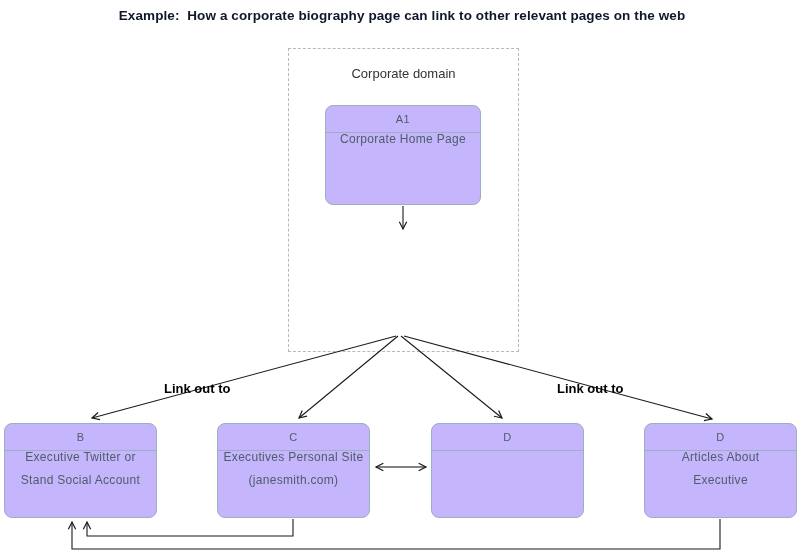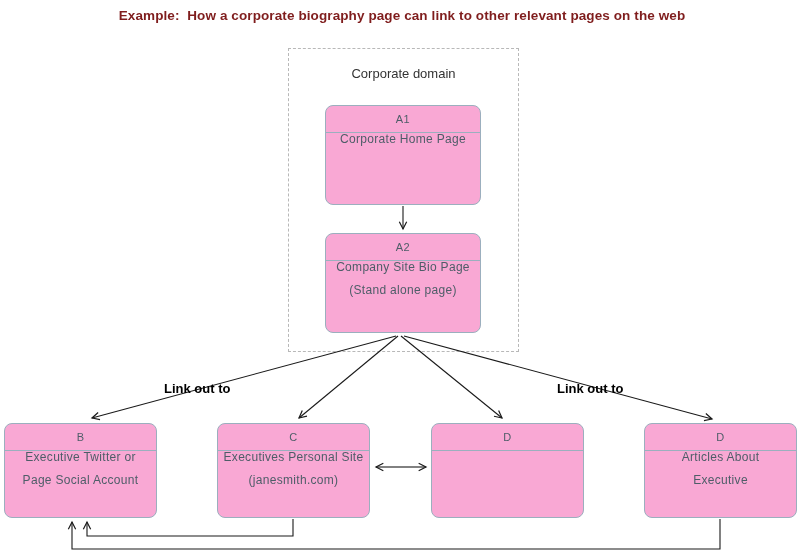--- a/index.html
+++ b/index.html
@@ -3,33 +3,33 @@
 <meta charset="utf-8">
 <style>
   html, body { margin: 0; padding: 0; background: #ffffff; }
   body {
     width: 804px; height: 556px; position: relative; overflow: hidden;
     font-family: "Liberation Sans", sans-serif;
   }
   .stage { position: absolute; left: 0; top: 0; width: 804px; height: 556px; }
   .title {
     position: absolute; top: 8px; left: 0; width: 100%;
-    text-align: center; font-size: 13.5px; font-weight: bold; color: #7f1d1d;
+    text-align: center; font-size: 13.5px; font-weight: bold; color: #0f172a;
     letter-spacing: 0.1px;
   }
   .domain-box {
     position: absolute; left: 288px; top: 48px; width: 231px; height: 304px;
     border: 1px dashed #b8b8b8; box-sizing: border-box;
   }
   .domain-label {
     position: absolute; left: 288px; top: 66px; width: 231px;
     text-align: center; font-size: 13px; color: #333;
   }
   .node {
-    position: absolute; background: #f9a8d4; border: 1px solid #9bafbe;
+    position: absolute; background: #c4b5fd; border: 1px solid #9bafbe;
     border-radius: 8px; box-sizing: border-box; overflow: hidden;
   }
   .node-header {
     height: 26px; line-height: 26px; text-align: center;
     font-size: 11px; color: #4e5d68; letter-spacing: 0.4px;
     border-bottom: 1px solid #9bafbe;
   }
   .node-body {
     position: absolute; top: 27px; left: 0; right: 0; bottom: 0;
     display: flex; flex-direction: column; 
@@ -82,33 +82,26 @@
   <div class="linkout" style="left:164px; top:381px;">Link out to</div>
   <div class="linkout" style="left:557px; top:381px;">Link out to</div>
 
   <div class="node" style="left:325px; top:105px; width:156px; height:100px;">
     <div class="node-header">A1</div>
     <div class="node-body">
       <div class="node-line">Corporate Home Page</div>
     </div>
   </div>
 
-  <div class="node" style="left:325px; top:233px; width:156px; height:100px;">
-    <div class="node-header">A2</div>
-    <div class="node-body">
-      <div class="node-line">Company Site Bio Page</div>
-      <div class="node-line">(Stand alone page)</div>
-    </div>
-  </div>
 
   <div class="node" style="left:4px; top:423px; width:153px; height:95px;">
     <div class="node-header">B</div>
     <div class="node-body">
       <div class="node-line">Executive Twitter or</div>
-      <div class="node-line">Page Social Account</div>
+      <div class="node-line">Stand Social Account</div>
     </div>
   </div>
 
   <div class="node" style="left:217px; top:423px; width:153px; height:95px;">
     <div class="node-header">C</div>
     <div class="node-body">
       <div class="node-line">Executives Personal Site</div>
       <div class="node-line">(janesmith.com)</div>
     </div>
   </div>

